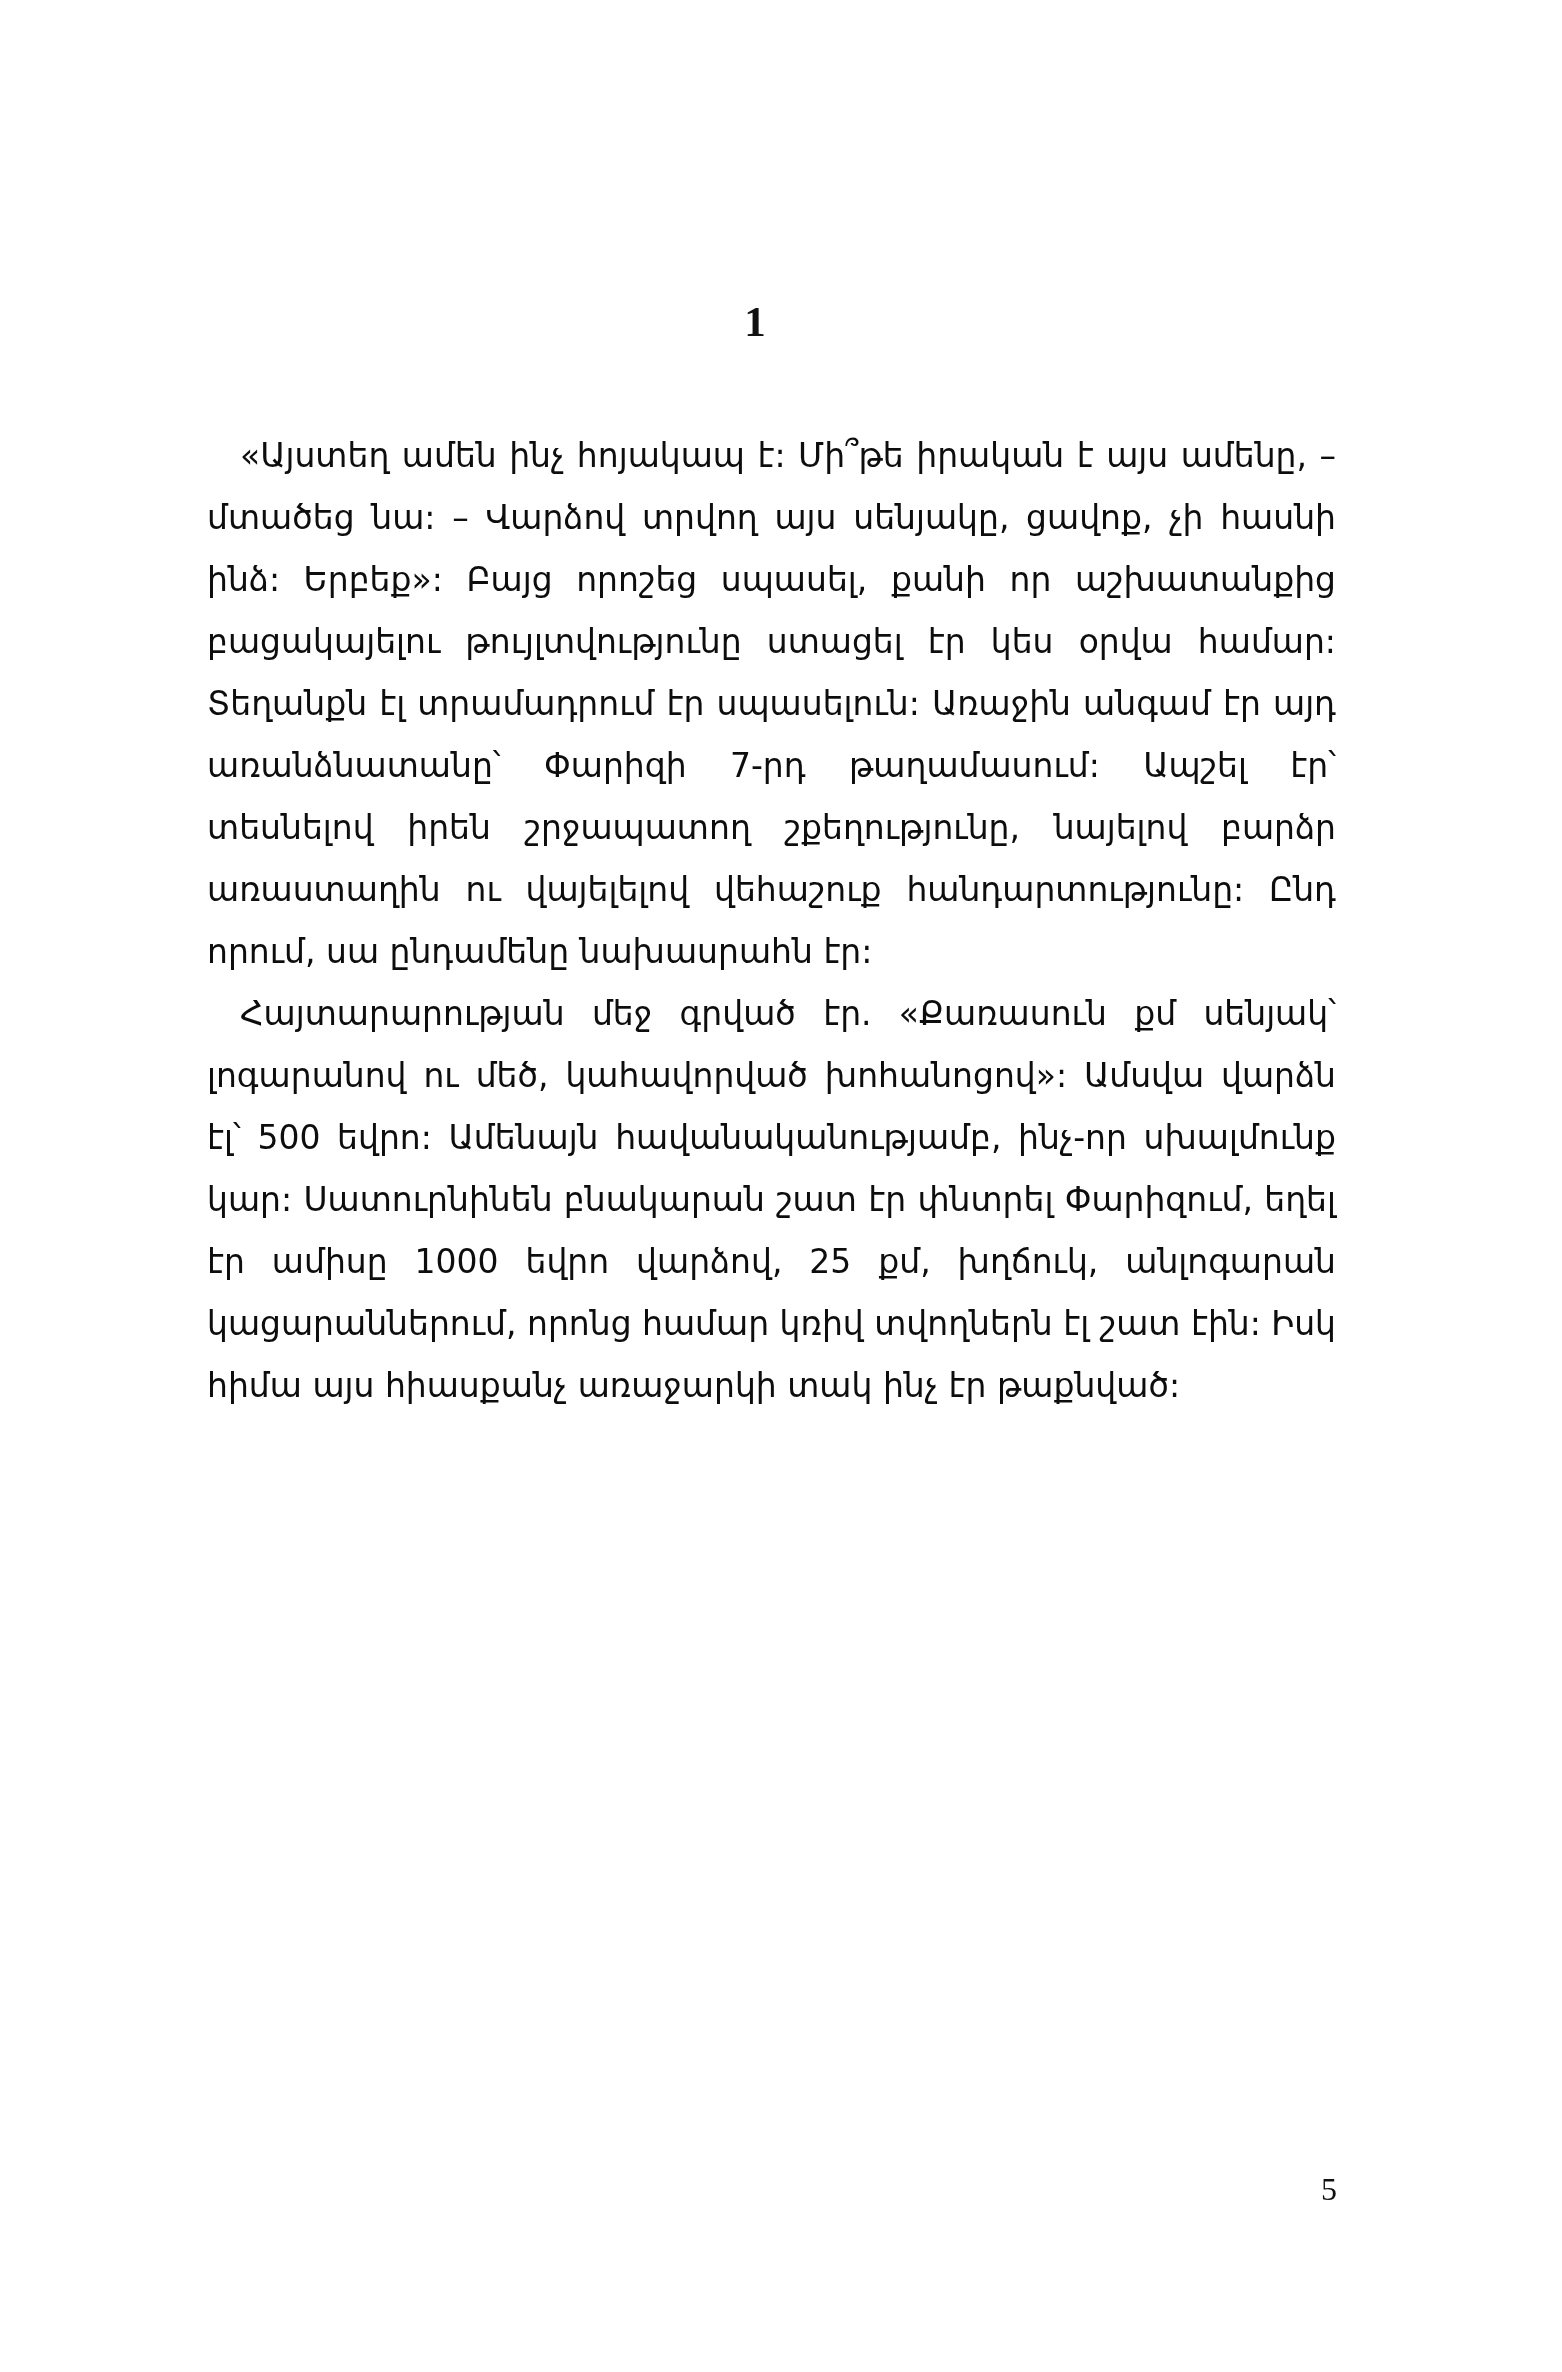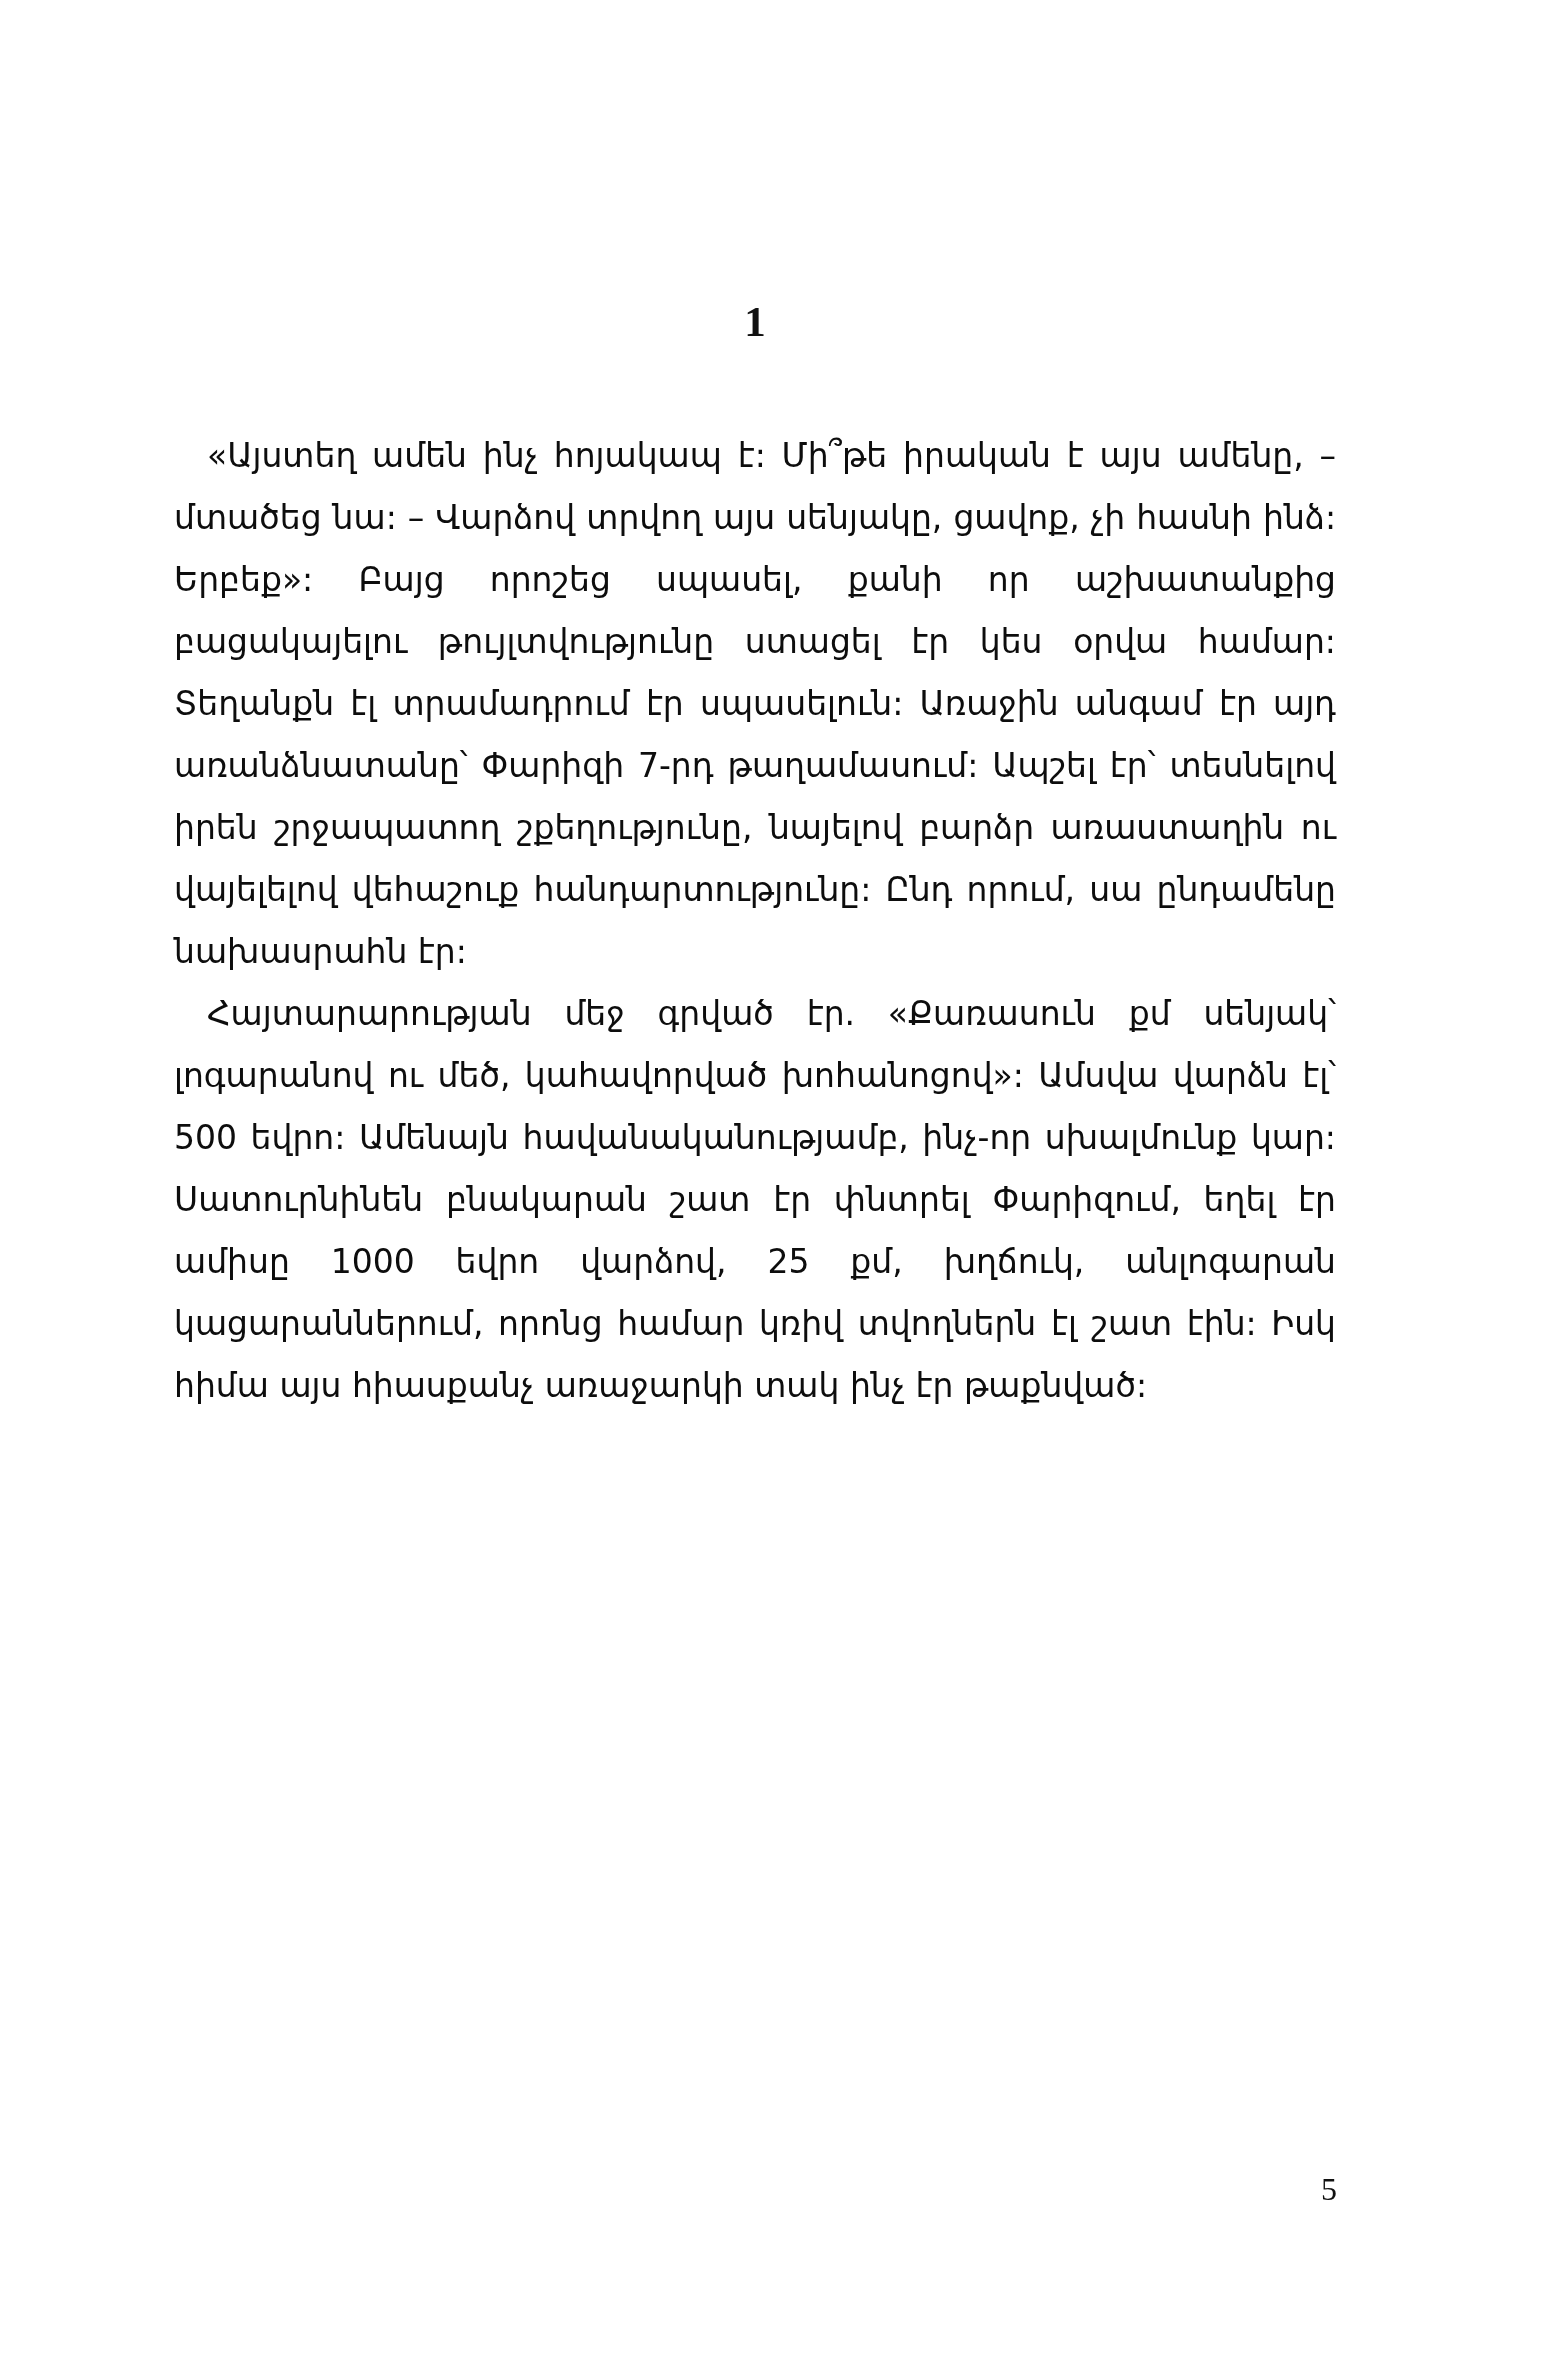--- a/index.html
+++ b/index.html
@@ -43,20 +43,21 @@
     text-align: justify;
     -webkit-font-smoothing: antialiased;
   }
   .para {
     margin: 0;
     text-align: justify;
     text-justify: inter-word;
   }
   .para.indent {
     text-indent: 33px;
+    margin-left: 33px;
   }
   .u {
     text-decoration: underline;
     text-underline-offset: 2.9px;
   }
   .page-number {
     position: absolute;
     right: 225px;
     top: 2171px;
     font-family: "Liberation Serif", "DejaVu Serif", serif;

